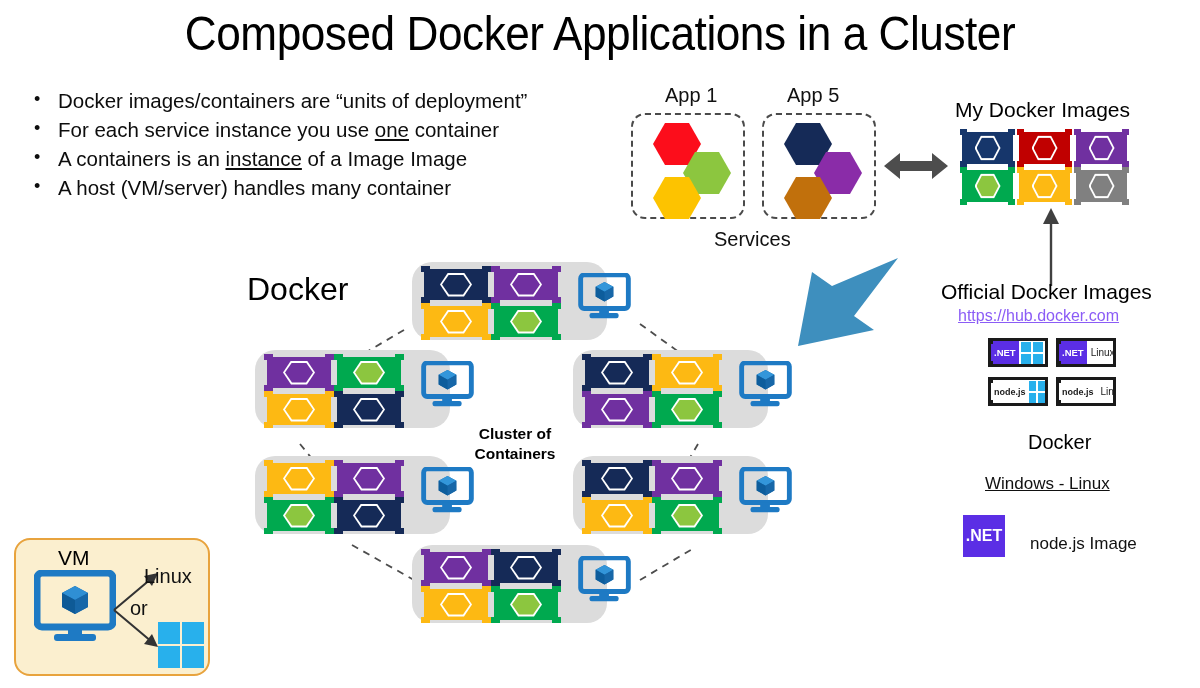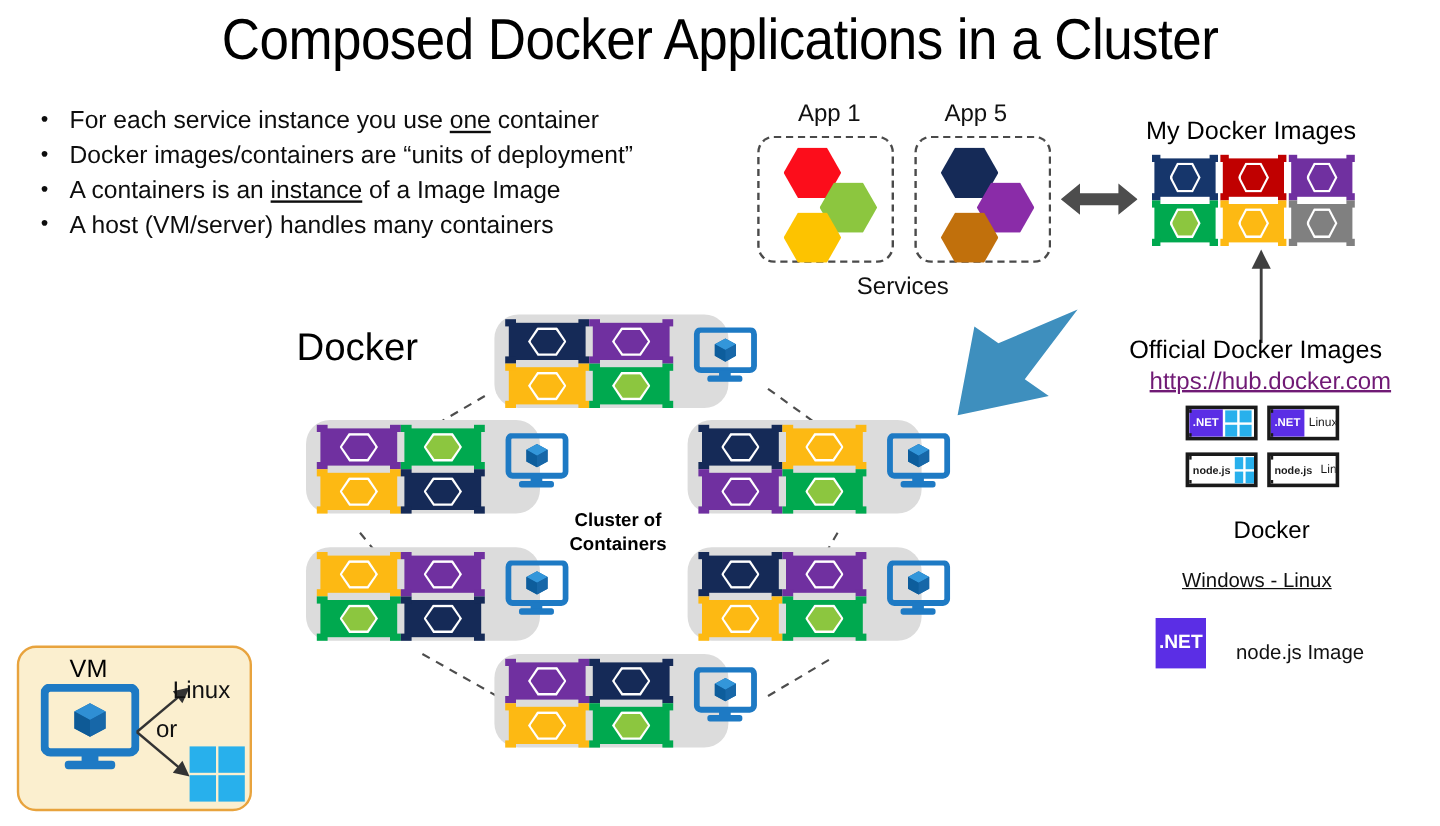--- a/index.html
+++ b/index.html
@@ -148,44 +148,44 @@
     left: 14px; top: 538px;
     width: 196px; height: 138px;
     background: #fbefcf;
     border: 2px solid #e8a33d;
     border-radius: 16px;
     box-sizing: border-box;
   }
 
   
   .hublink {
-    color: #701a75;
+    color: #8b5cf6;
     text-decoration: underline;
-    font-size: 20px;
+    font-size: 16px;
     white-space: nowrap;
   }
   .dotnet-sq {
     position: absolute;
     background: #5b2ee5;
     color: #fff;
     font-weight: bold;
     display: flex; align-items: center; justify-content: center;
   }
   .bold-center { font-weight: bold; text-align: center; line-height: 20px; }
 </style>
 </head>
 <body>
 
 <div id="slide-title" class="abs">Composed Docker Applications in a Cluster</div>
 
 <ul id="bullet-list" class="abs">
+  <li><span>Docker images/containers are “units of deployment”</span><span class="u"></span><span></span></li>
   <li><span>For each service instance you use </span><span class="u">one</span><span> container</span></li>
-  <li><span>Docker images/containers are “units of deployment”</span><span class="u"></span><span></span></li>
   <li><span>A containers is an </span><span class="u">instance</span><span> of a Image Image</span></li>
-  <li><span>A host (VM/server) handles many containers</span><span class="u"></span><span></span></li>
+  <li><span>A host (VM/server) handles many container</span><span class="u"></span><span></span></li>
 </ul>
 
 <div class="abs label-plain" style="left:665px; top:84px;">App 1</div>
 <div class="abs label-plain" style="left:787px; top:84px;">App 5</div>
 
 <div class="abs app-box" style="left:631px; top:113px; width:114px; height:106px;">
   <span class="hexa" style="left: 20px; top: 8px; width: 48px; height: 42px; background: rgb(252, 13, 27);"></span>
   <span class="hexa" style="left: 50px; top: 37px; width: 48px; height: 42px; background: rgb(140, 198, 63);"></span>
   <span class="hexa" style="left: 20px; top: 62px; width: 48px; height: 42px; background: rgb(253, 195, 0);"></span>
 </div>

